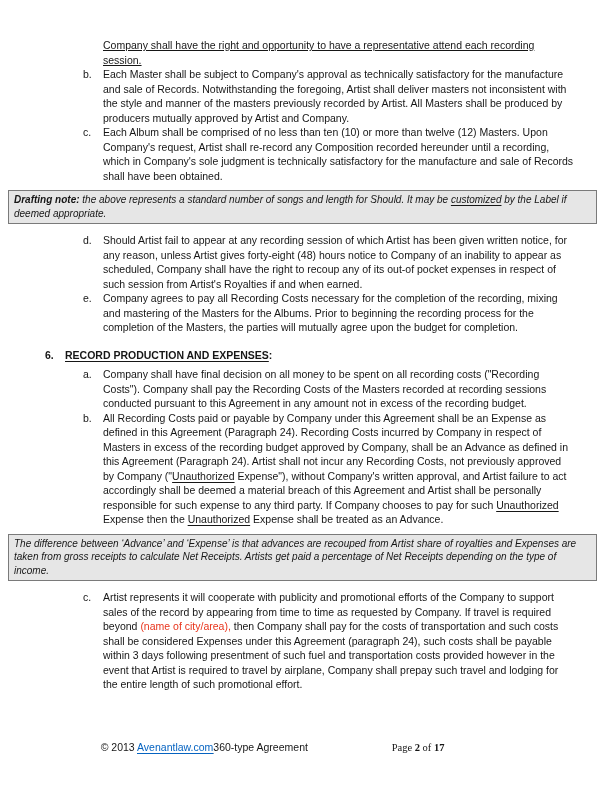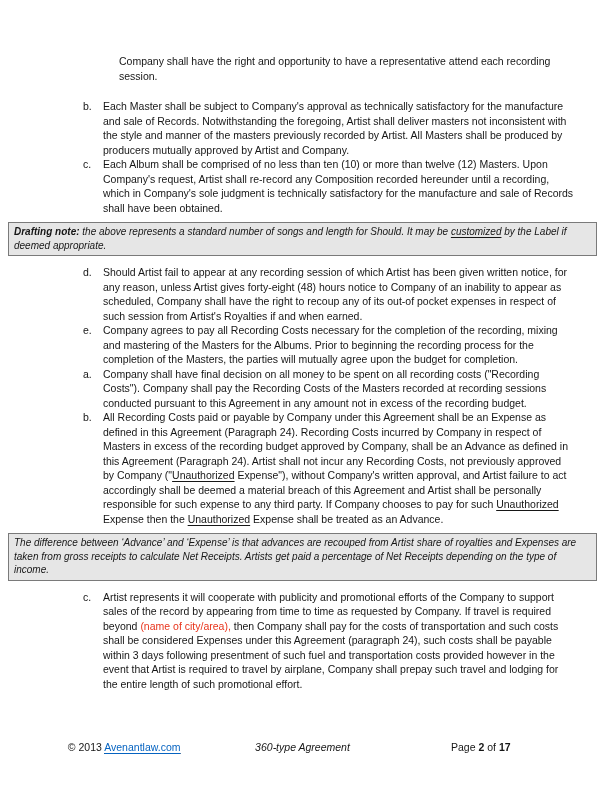--- a/index.html
+++ b/index.html
@@ -8,21 +8,21 @@
     width:607px; height:788px;
     background:#ffffff;
     color:#161616;
     font-family:"Liberation Sans","DejaVu Sans",sans-serif;
     font-size:10.5px;
     line-height:14.5px;
     overflow:hidden;
     box-sizing:border-box;
   }
   .content { padding:38px 32px 0 83px; }
-  .cont { margin:16px; padding-left:20px; }
+  .cont { margin:0; padding-left:20px;text-decoration:underline; }
   .li { position:relative; padding-left:20px; margin:0; }
   .li .marker { position:absolute; left:0; top:0; width:18px; }
   .note {
     background:#e6e6e6;
     border:1px solid #7a7a7a;
     font-style:italic;
     font-size:10px;
     line-height:13.6px;
     padding:2px 5px 3px 5px;
     margin:7px -22px 9px -75px;
@@ -40,23 +40,23 @@
     text-decoration:underline;
   }
   .red { color:#e8341c; }
   .footer {
     position:absolute;
     left:35px; right:37px; top:740px;
     display:flex;
     align-items:baseline;
     font-size:10.5px;
   }
-  .f-left  { flex:1; text-align:center; white-space:nowrap; }
-  .f-center{ flex:1; text-align:center; white-space:nowrap;font-style:italic; }
-  .f-right { flex:1; text-align:center; white-space:nowrap; }
+  .f-left  { flex:1; text-align:right; white-space:nowrap; }
+  .f-center{ flex:1; text-align:left; white-space:nowrap; }
+  .f-right { flex:1; text-align:left; white-space:nowrap;font-family:Liberation Serif, serif; }
   .link { color:#0563c1; text-decoration:underline; cursor:pointer; }
   b { font-weight:bold; }
 </style>
 </head>
 <body>
 
 <div class="page">
   <div class="content">
 
     <p class="cont">Company shall have the right and opportunity to have a representative attend each recording session.</p>
@@ -78,20 +78,23 @@
     <div class="li">
       <span class="marker">d.</span>
       <span>Should Artist fail to appear at any recording session of which Artist has been given written notice, for any reason, unless Artist gives forty-eight (48) hours notice to Company of an inability to appear as scheduled, Company shall have the right to recoup any of its out-of pocket expenses in respect of such session from Artist's Royalties if and when earned.</span>
     </div>
 
     <div class="li">
       <span class="marker">e.</span>
       <span>Company agrees to pay all Recording Costs necessary for the completion of the recording, mixing and mastering of the Masters for the Albums. Prior to beginning the recording process for the completion of the Masters, the parties will mutually agree upon the budget for completion.</span>
     </div>
 
+    <div class="heading">
+      <span class="h-num">6.</span><span class="h-title">RECORD PRODUCTION AND EXPENSES</span><span>:</span>
+    </div>
 
     <div class="li">
       <span class="marker">a.</span>
       <span>Company shall have final decision on all money to be spent on all recording costs ("Recording Costs"). Company shall pay the Recording Costs of the Masters recorded at recording sessions conducted pursuant to this Agreement in any amount not in excess of the recording budget.</span>
     </div>
 
     <div class="li">
       <span class="marker">b.</span>
       <span>All Recording Costs paid or payable by Company under this Agreement shall be an Expense as defined in this Agreement (Paragraph 24).  Recording Costs incurred by Company in respect of Masters in excess of the recording budget approved by Company, shall be an Advance as defined in this Agreement (Paragraph 24).  Artist shall not incur any Recording Costs, not previously approved by Company ("</span><span class="sq">Unauthorized</span><span> Expense"), without Company's written approval, and Artist failure to act accordingly shall be deemed a material breach of this Agreement and Artist shall be personally responsible for such expense to any third party. If Company chooses to pay for such </span><span class="sq">Unauthorized</span><span> Expense then the </span><span class="sq">Unauthorized</span><span> Expense shall be treated as an Advance.</span>
     </div>

